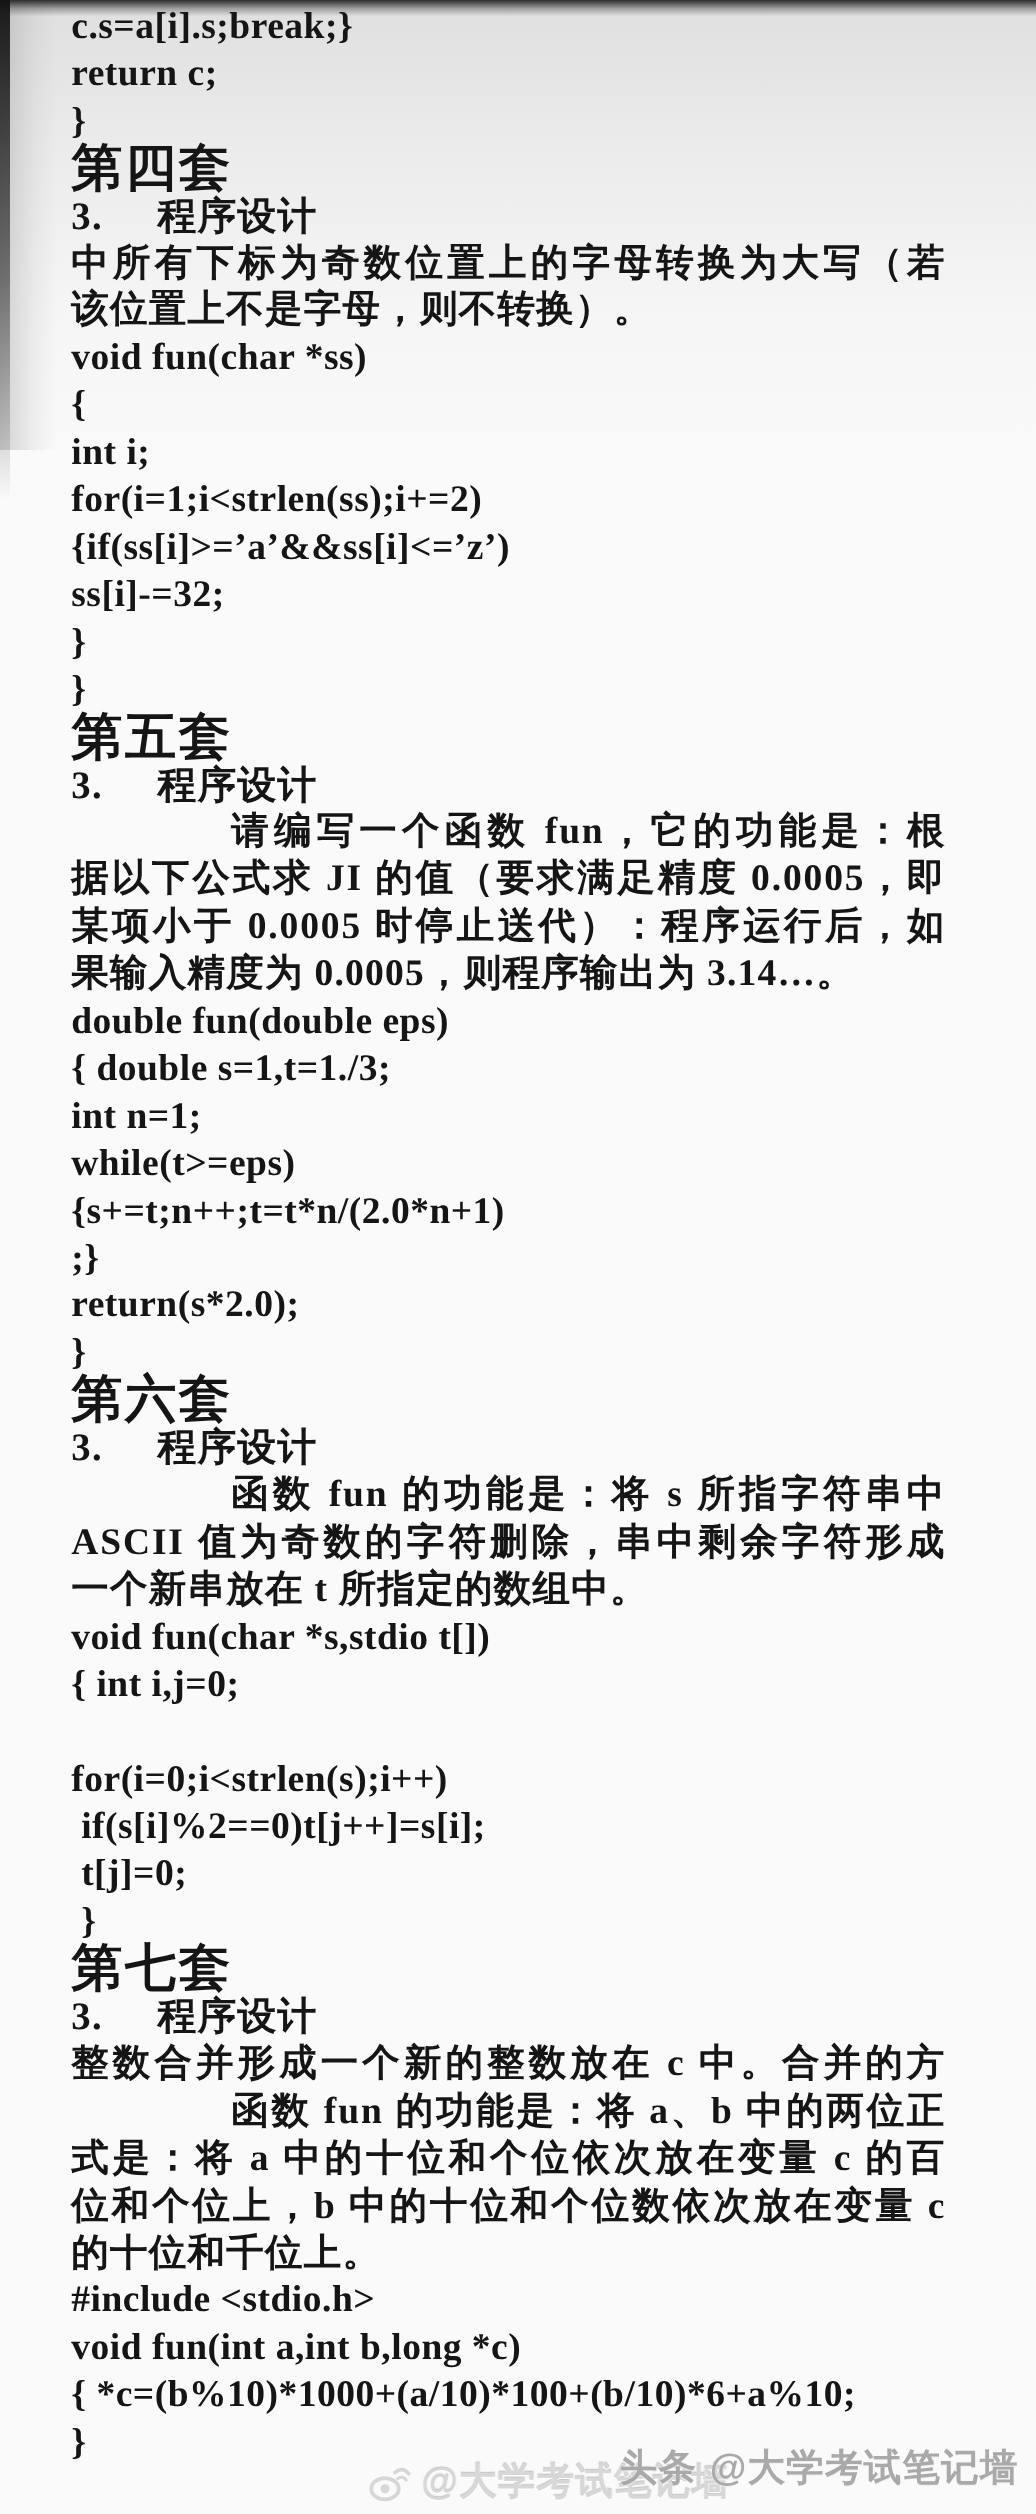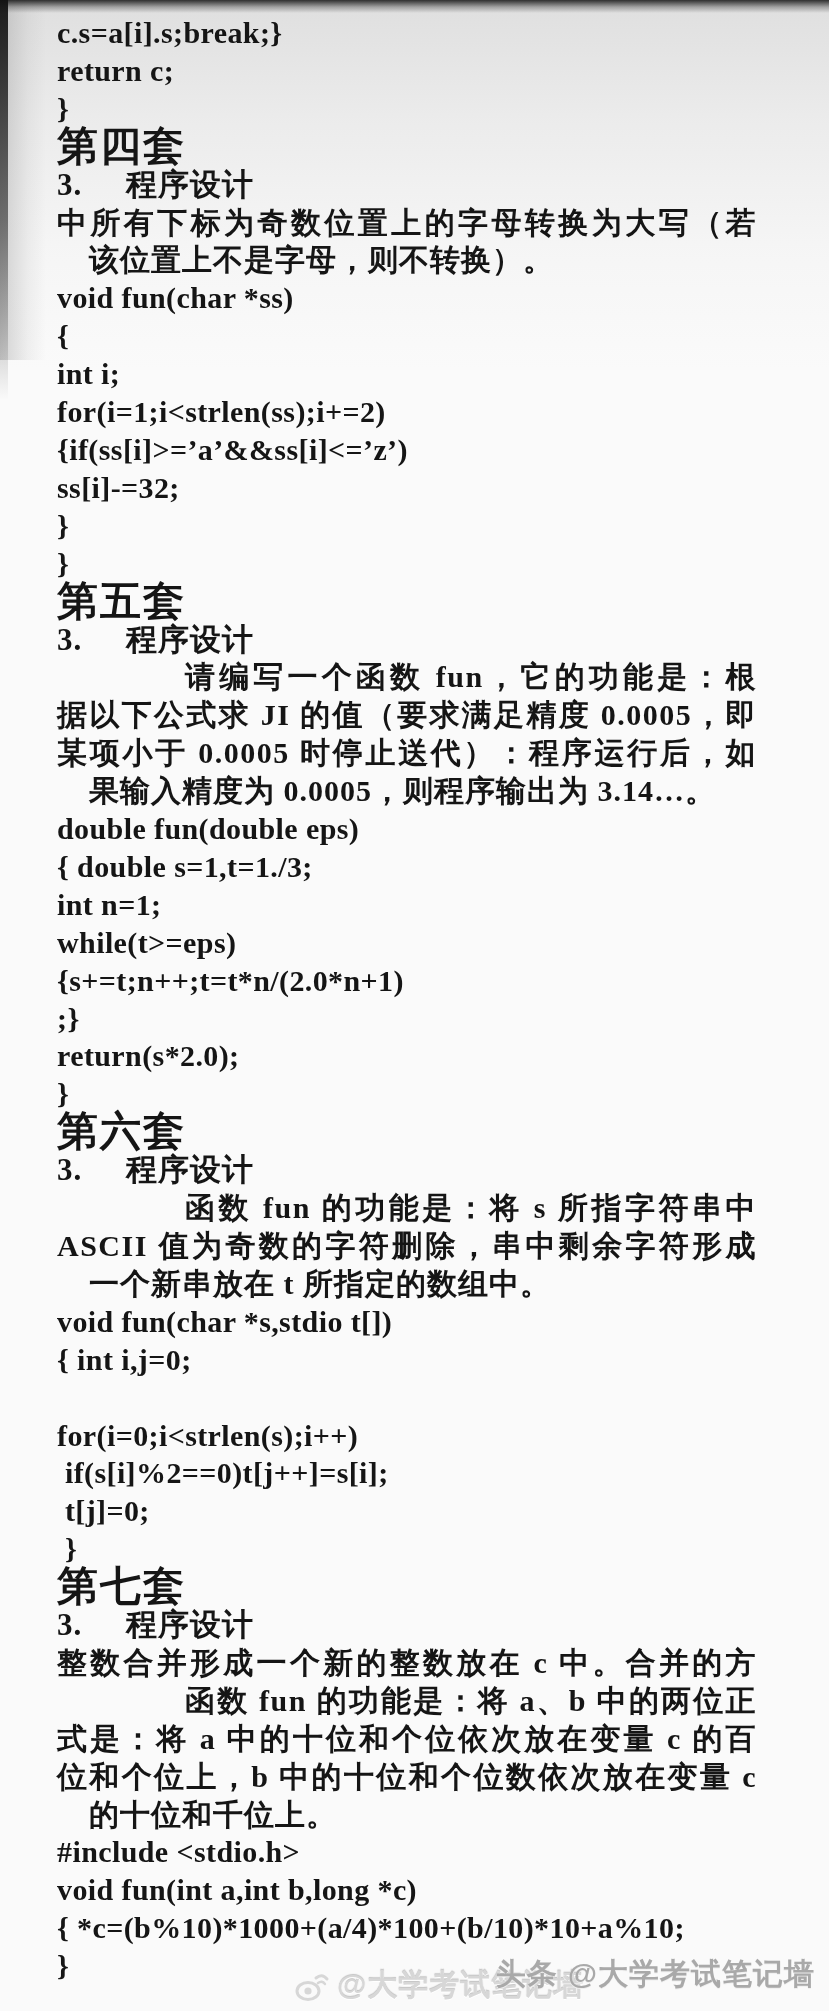--- a/index.html
+++ b/index.html
@@ -38,35 +38,35 @@
   .artifact-left-shade {
     left:0; top:0; width:46px; height:360px;
     background:linear-gradient(90deg,
       rgba(135,135,135,.35) 0px,
       rgba(160,160,160,.12) 28px,
       rgba(170,170,170,0) 46px);
   }
 
   
   .page-text {
-    position:absolute; left:57px; top:14px; width:700px; z-index:2;
+    position:absolute; left:57px; top:2px; width:700px; z-index:2;
   }
   .line {
     font-weight:bold;
     font-size:30px;
     line-height:37.9px;
     min-height:37.9px;
     color:#151515;
     white-space:pre-wrap;
   }
   .line.code    { letter-spacing:.4px; }
   .line.heading { font-size:41px; letter-spacing:2px; }
   .line.item    { font-size:31px; letter-spacing:1px;font-family:Liberation Serif, serif; }
   .line.para    { letter-spacing:1.5px; text-align:justify; text-align-last:justify; }
-  .line.para.end    { text-align:center; text-align-last:left; letter-spacing:1px;margin-left:32px; }
+  .line.para.end    { text-align:center; text-align-last:left; letter-spacing:1px; }
   .line.para.indent { text-indent:128px; }
 
   
   .wm {
     position:absolute; z-index:3;
     display:flex; align-items:center;
     font-family:"Liberation Sans","DejaVu Sans",sans-serif;
     font-weight:bold; font-size:30px; letter-spacing:1px;
     white-space:nowrap;
   }
@@ -135,21 +135,21 @@
     <div class="line code"> }</div>
     <div class="line heading">第七套</div>
     <div class="line item">3.     程序设计</div>
     <div class="line para">整数合并形成一个新的整数放在 c 中。合并的方</div>
     <div class="line para indent">函数 fun 的功能是：将 a、b 中的两位正</div>
     <div class="line para">式是：将 a 中的十位和个位依次放在变量 c 的百</div>
     <div class="line para">位和个位上，b 中的十位和个位数依次放在变量 c</div>
     <div class="line para end">的十位和千位上。</div>
     <div class="line code">#include &lt;stdio.h&gt;</div>
     <div class="line code">void fun(int a,int b,long *c)</div>
-    <div class="line code">{ *c=(b%10)*1000+(a/4)*100+(b/10)*10+a%10;</div>
+    <div class="line code">{ *c=(b%10)*1000+(a/10)*100+(b/10)*6+a%10;</div>
     <div class="line code">}</div>
   </div>
 
 <div class="wm wm-left">
   <span class="wm-icon">
     <svg width="36" height="32" viewBox="0 0 36 32" aria-hidden="true">
       <ellipse cx="14" cy="21" rx="11" ry="8.5" fill="none" stroke="#d7d7d7" stroke-width="3"></ellipse>
       <circle cx="14" cy="21" r="3.6" fill="#d7d7d7"></circle>
       <path d="M22 8 q6 -5 11 1" fill="none" stroke="#d7d7d7" stroke-width="3" stroke-linecap="round"></path>
       <path d="M24 13 q4 -3 7 1" fill="none" stroke="#d7d7d7" stroke-width="2.4" stroke-linecap="round"></path>

